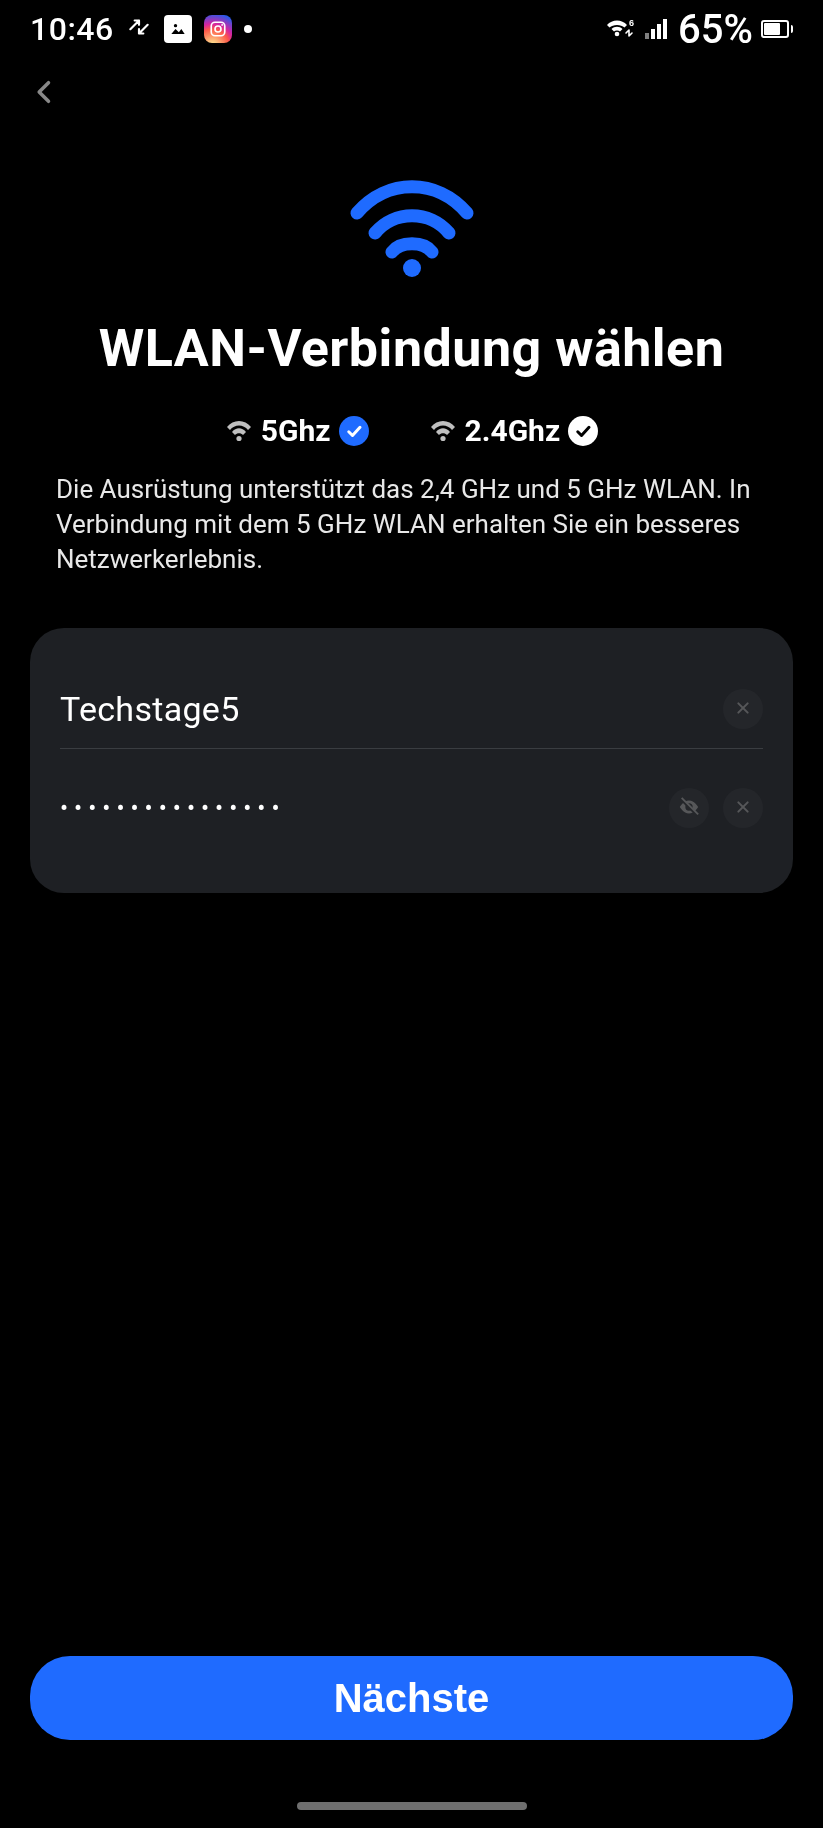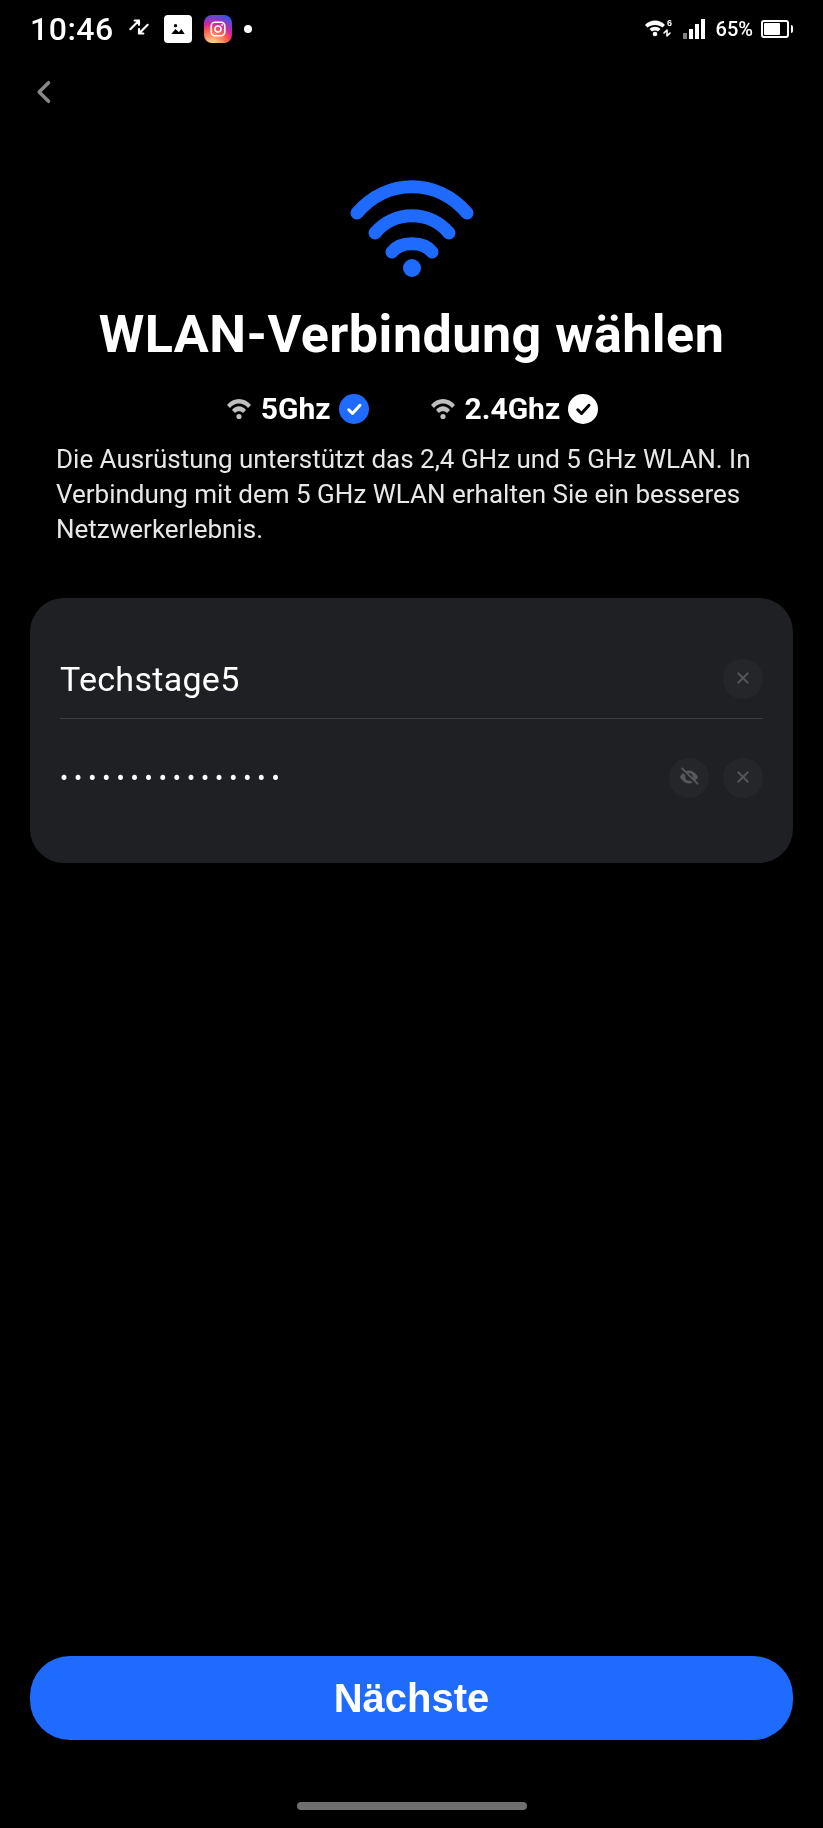--- a/index.html
+++ b/index.html
@@ -73,51 +73,51 @@
   }
 
   
   .hero {
     margin-top: 50px;
     display:flex;flex-direction:column;align-items:center;
   }
   .wifi-big svg { display:block; }
 
   .title {
-    margin-top: 26px;
+    margin-top: 40px;
     font-size: 52px;
     font-weight: 700;
     letter-spacing: .5px;
     text-align:right;
   }
 
   
   .bands {
-    margin-top: 26px;
+    margin-top: 34px;
     display:flex;
     gap: 60px;
     align-items:center;
     justify-content:center;
   }
   .band {
     display:flex;align-items:center;gap:8px;
     font-size: 30px;font-weight:700;
   }
   .band .mini-wifi svg{display:block;}
   .band .check {
     width:30px;height:30px;border-radius:50%;
     display:flex;align-items:center;justify-content:center;
   }
   .check.blue { background:#1f6bff; }
   .check.white { background:#fff; }
   .check svg { display:block; }
 
   
   .desc {
-    margin: 16px 56px 0;
+    margin: 24px 56px 0;
     font-size: 26px;
     line-height: 1.35;
     color:#e8e8e8;
     text-align:left;
   }
 
   
   .card {
     margin: 51px 30px 0;
     background:#1e2024;
@@ -209,21 +209,21 @@
       </svg>
     </span>
     <span>
       <svg width="26" height="22" viewBox="0 0 26 22" fill="#fff">
         <rect x="1" y="15" width="4" height="6" opacity=".5"></rect>
         <rect x="7" y="11" width="4" height="10"></rect>
         <rect x="13" y="6" width="4" height="15"></rect>
         <rect x="19" y="1" width="4" height="20"></rect>
       </svg>
     </span>
-    <span style="font-size:20px;">65%</span>
+    <span style="font-size:40px;">65%</span>
     <span class="batt">
       <span class="batt-body">
           <span class="batt-fill"></span>
         </span>
       <span class="batt-tip"></span>
     </span>
   </div>
 </div>
 
 <div class="nav-bar">

